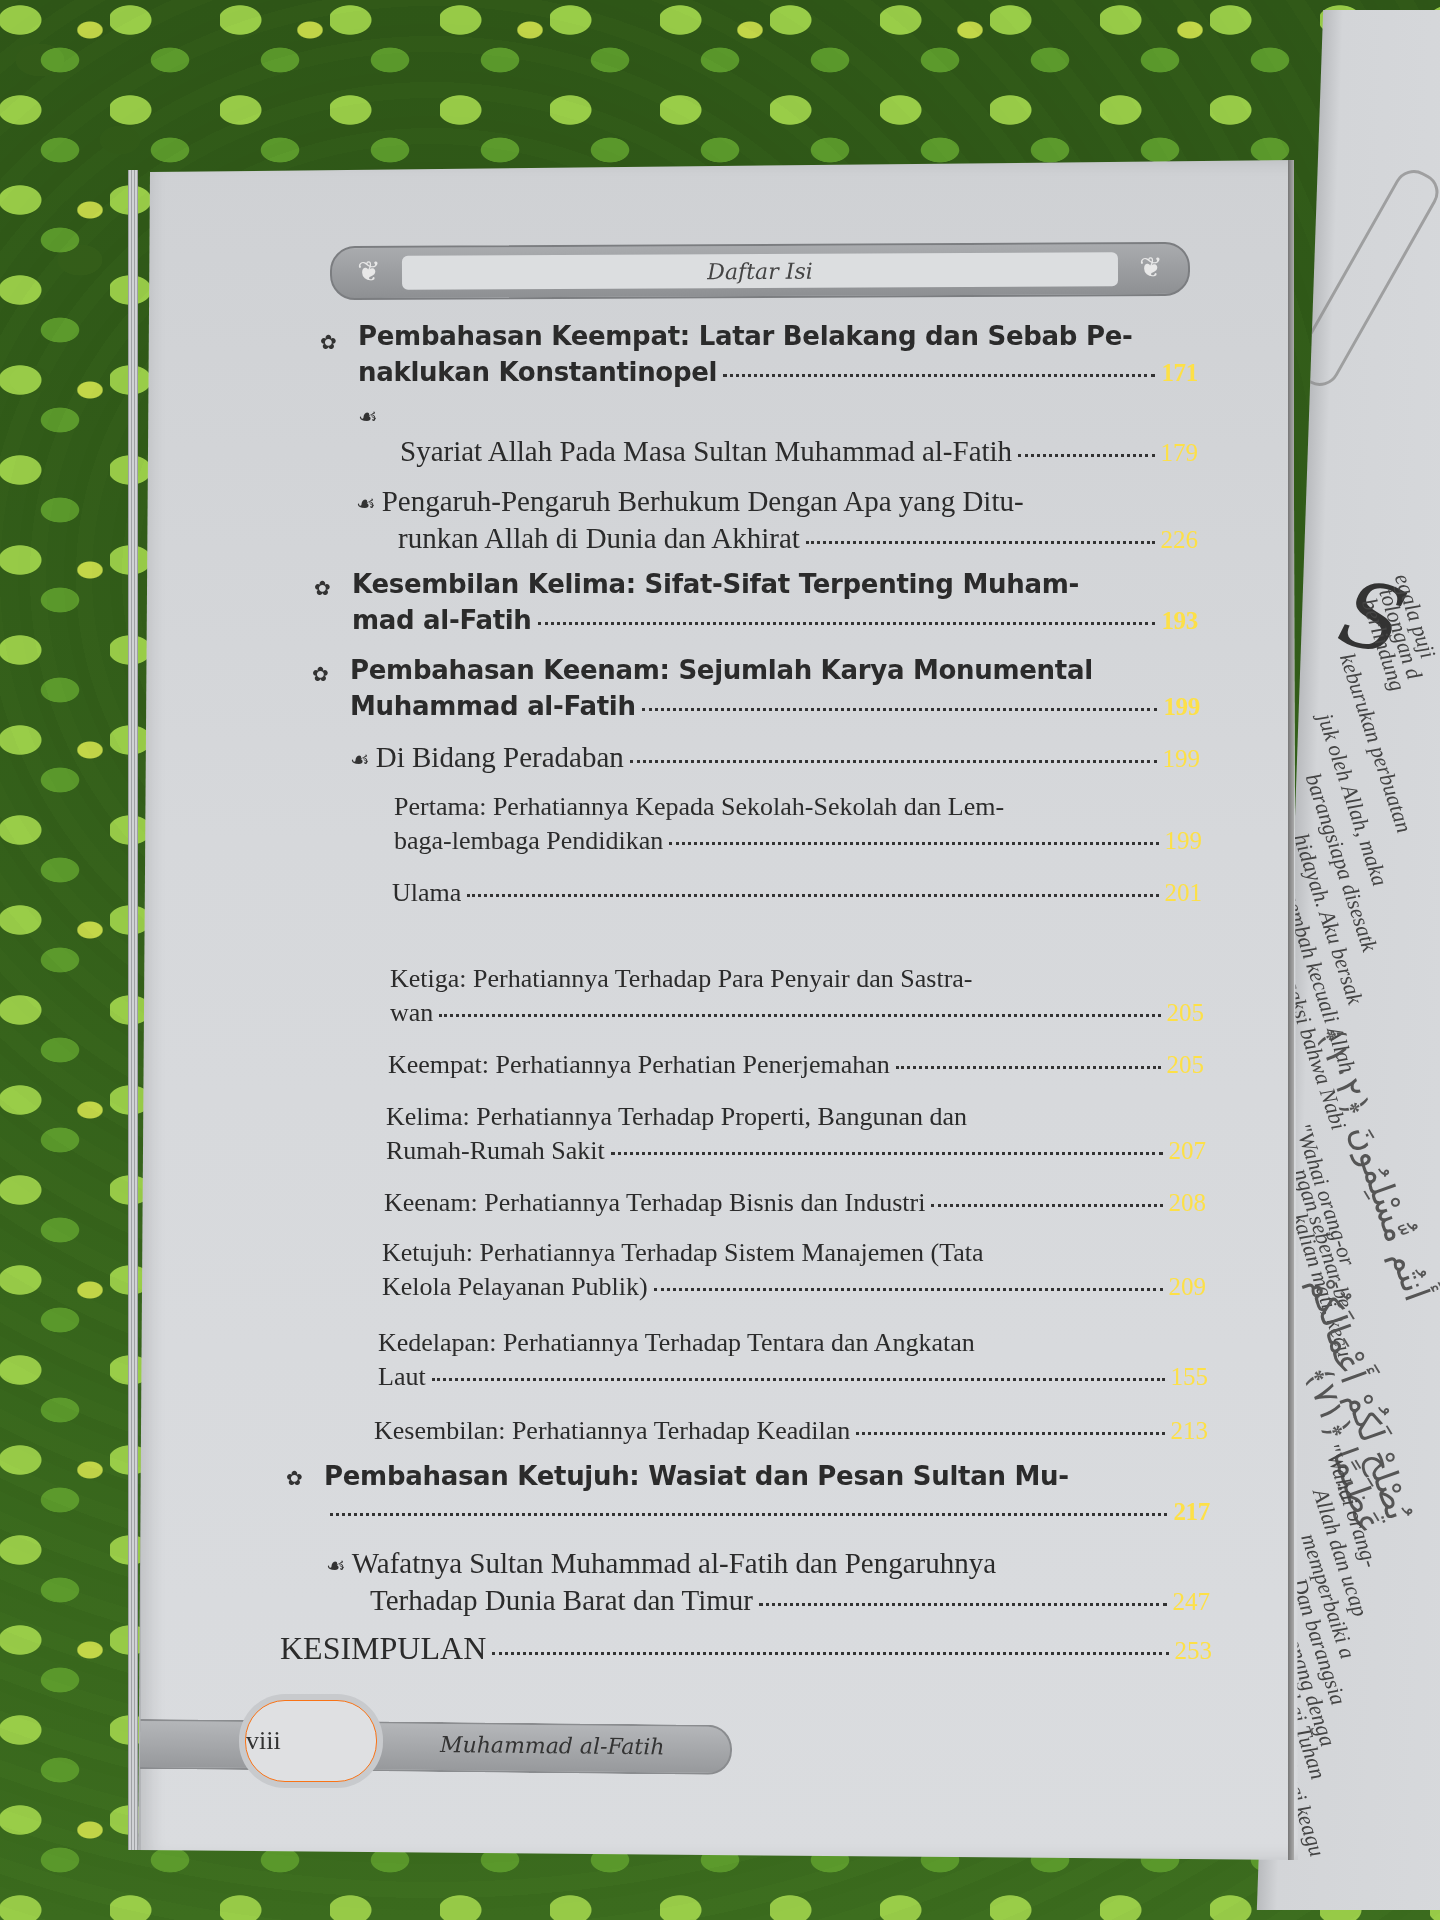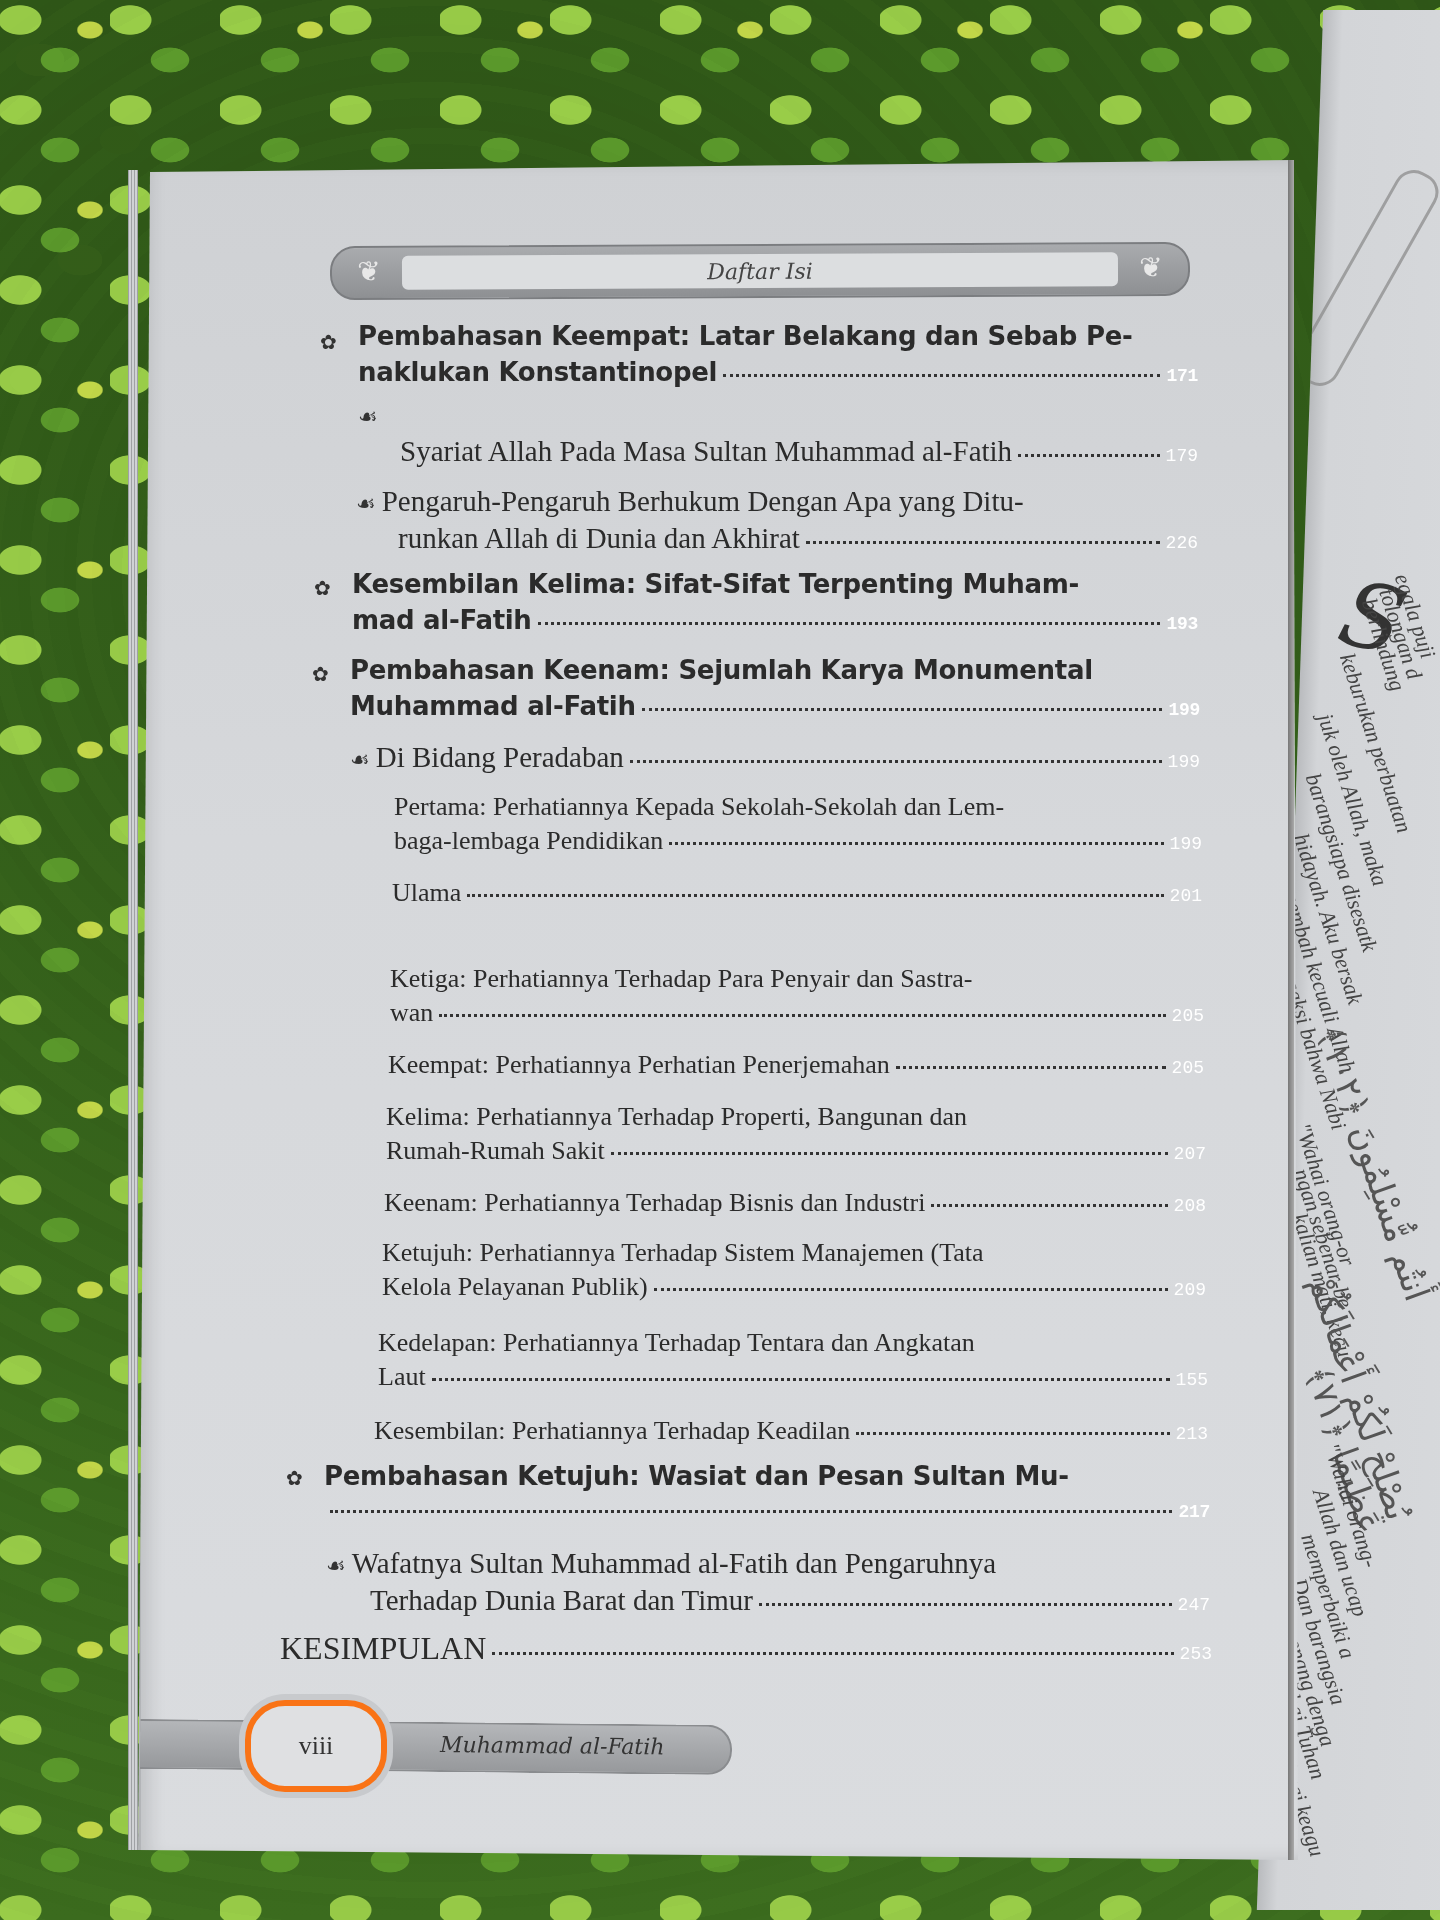--- a/index.html
+++ b/index.html
@@ -84,42 +84,42 @@
   .ornament.right { right: 12px; }
 
   
   .toc { position: absolute; left: 0; top: 0; width: 1440px; height: 1920px; }
   .entry { position: absolute; color: #2b2b2b; }
   .entry .line { display: flex; align-items: baseline; white-space: nowrap; }
   .entry .text { white-space: nowrap; }
   .entry .dots {
     flex: 1; margin: 0 6px; border-bottom: 3px dotted #333; transform: translateY(-4px); min-width: 10px;
   }
-  .entry .pg { font-family: Liberation Mono, monospace; font-size: 18px; color: #ffffff; }
+  .entry .pg { font-family: Liberation Serif, serif; font-size: 25px; color: #fde047; }
   .lvl1 { font-family: "DejaVu Sans", sans-serif; font-weight: bold; font-size: 26px; line-height: 36px; letter-spacing: -0.3px; }
   .lvl2 { font-family: "Liberation Serif", serif; font-size: 29px; line-height: 34px; }
   .lvl3 { font-family: "Liberation Serif", serif; font-size: 26px; line-height: 34px; text-align: center; }
   .top { font-family: "Liberation Serif", serif; font-size: 32px; line-height: 36px; }
   .bullet-flower { position: absolute; font-size: 20px; color: #333; }
   .bullet-vine { font-family: "DejaVu Sans", sans-serif; font-size: 22px; margin-right: 6px; color: #333; }
 
   
   .footer-banner {
     position: absolute; left: 140px; top: 1722px; width: 590px; height: 46px;
     background: linear-gradient(#b4b6b9, #97999c); border-radius: 0 24px 24px 0;
     border: 2px solid #8a8c8f; border-left: none; transform: rotate(0.6deg);
   }
   .footer-banner .book-title {
     position: absolute; left: 300px; top: 8px; font-family: "DejaVu Serif", serif; font-style: italic;
     font-size: 22px; color: #333;
   }
   .page-badge {
     position: absolute; left: 245px; top: 1700px; width: 130px; height: 80px;
-    background: #dfe0e2; border: 6px solid #f97316; border-radius: 40px 40px 40px 40px / 40px 40px 40px 40px;
-    display: flex; align-items: center; justify-content: center;
+    background: #dfe0e2; border: 1px solid #f97316; border-radius: 40px 40px 40px 40px / 40px 40px 40px 40px;
+    display: flex; align-items: center; 
     box-shadow: 0 0 0 6px #c8cacd;
   }
   .page-badge .num { font-family: "Liberation Serif", serif; font-size: 26px; color: #333; }
 </style>
 </head>
 <body>
 
 <div class="bg-leaves"></div>
 
 <div class="right-page">

